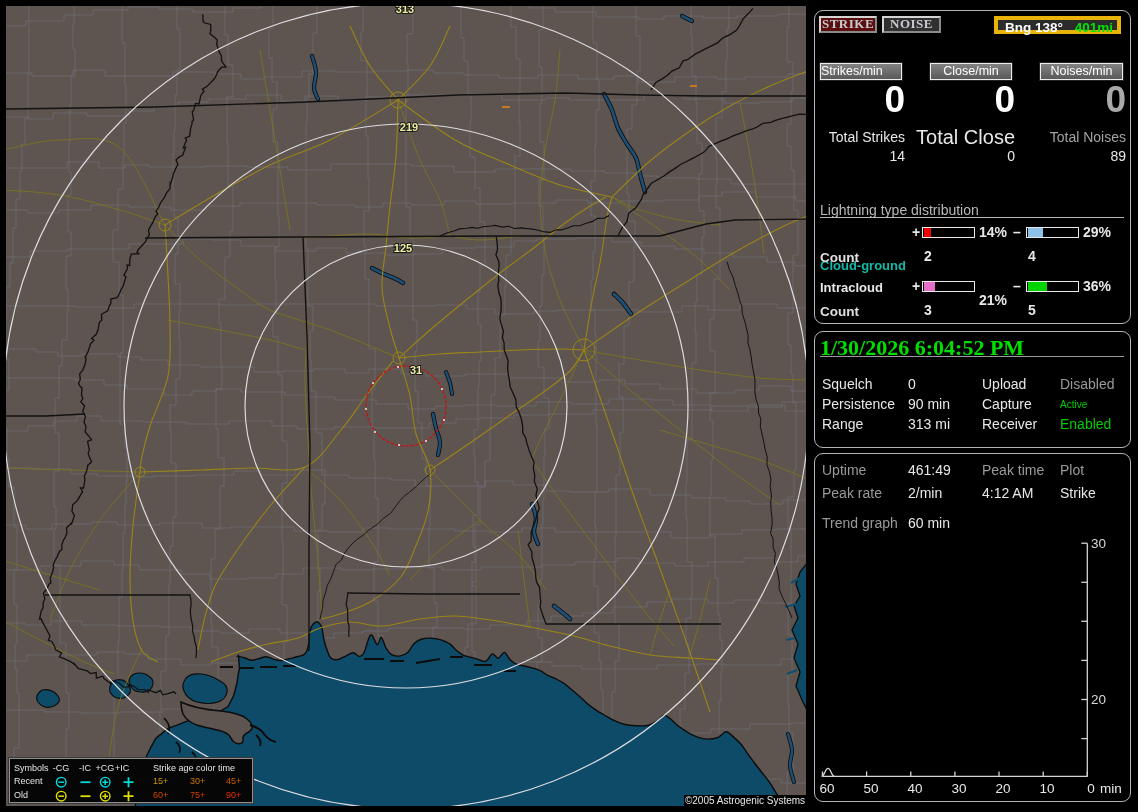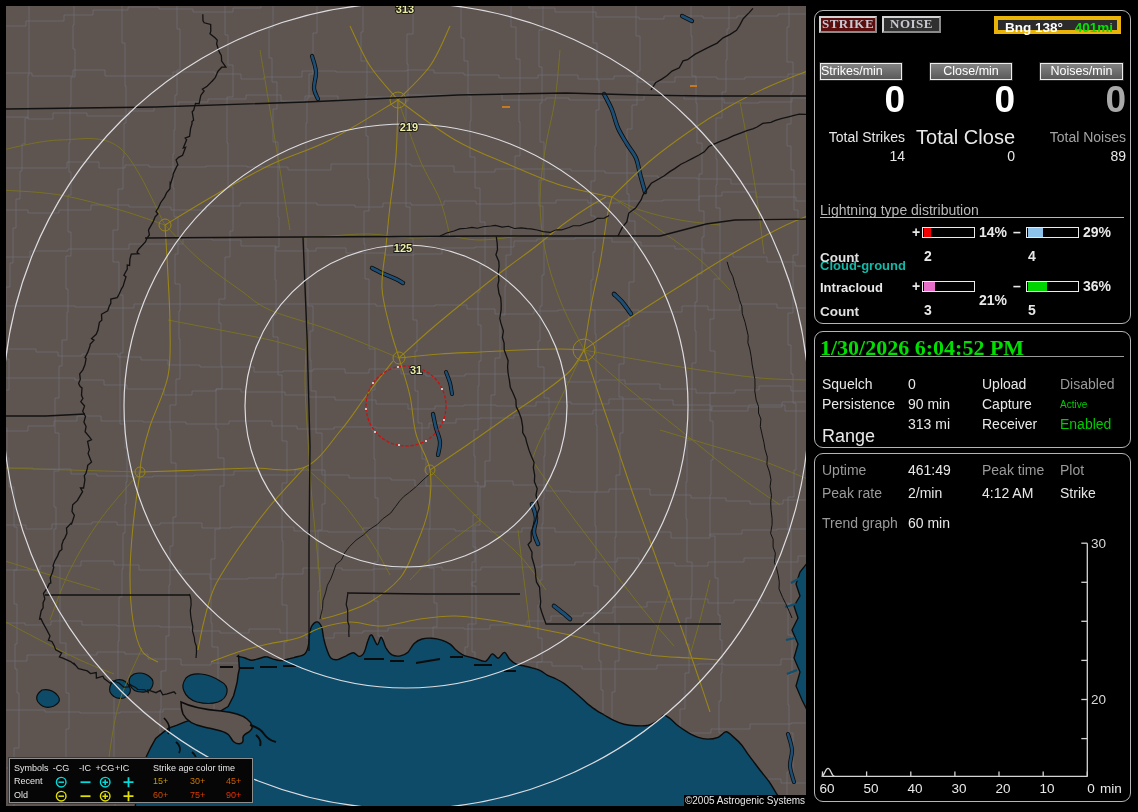--- a/index.html
+++ b/index.html
@@ -231,21 +231,21 @@
 <div style="position:absolute;left:820px;top:337px;font-family:'Liberation Serif',serif;font-weight:bold;font-size:22px;color:#00e000;line-height:21px;white-space:nowrap">1/30/2026 6:04:52 PM</div>
 <div style="position:absolute;left:820px;top:356px;width:304px;height:1px;background:#9a9a9a"></div>
 <div style="position:absolute;left:822px;top:377px;font-size:14px;font-weight:normal;color:#e8e8e8;white-space:nowrap;">Squelch</div>
 <div style="position:absolute;left:908px;top:377px;font-size:14px;font-weight:normal;color:#e8e8e8;white-space:nowrap;">0</div>
 <div style="position:absolute;left:982px;top:377px;font-size:14px;font-weight:normal;color:#e8e8e8;white-space:nowrap;">Upload</div>
 <div style="position:absolute;left:1060px;top:377px;font-size:14px;font-weight:normal;color:#9a9a9a;white-space:nowrap;">Disabled</div>
 <div style="position:absolute;left:822px;top:397px;font-size:14px;font-weight:normal;color:#e8e8e8;white-space:nowrap;">Persistence</div>
 <div style="position:absolute;left:908px;top:397px;font-size:14px;font-weight:normal;color:#e8e8e8;white-space:nowrap;">90 min</div>
 <div style="position:absolute;left:982px;top:397px;font-size:14px;font-weight:normal;color:#e8e8e8;white-space:nowrap;">Capture</div>
 <div style="position:absolute;left:1060px;top:397px;font-size:10px;font-weight:normal;color:#00cc00;white-space:nowrap;">Active</div>
-<div style="position:absolute;left:822px;top:417px;font-size:18px;font-weight:normal;color:#e8e8e8;white-space:nowrap;margin-top:12px;">Range</div>
+<div style="position:absolute;left:822px;top:417px;font-size:14px;font-weight:normal;color:#e8e8e8;white-space:nowrap;">Range</div>
 <div style="position:absolute;left:908px;top:417px;font-size:14px;font-weight:normal;color:#e8e8e8;white-space:nowrap;">313 mi</div>
 <div style="position:absolute;left:982px;top:417px;font-size:14px;font-weight:normal;color:#e8e8e8;white-space:nowrap;">Receiver</div>
 <div style="position:absolute;left:1060px;top:417px;font-size:14px;font-weight:normal;color:#00cc00;white-space:nowrap;">Enabled</div>
 <div style="position:absolute;left:822px;top:463px;font-size:14px;font-weight:normal;color:#9a9a9a;white-space:nowrap;">Uptime</div>
 <div style="position:absolute;left:908px;top:463px;font-size:14px;font-weight:normal;color:#e8e8e8;white-space:nowrap;">461:49</div>
 <div style="position:absolute;left:982px;top:463px;font-size:14px;font-weight:normal;color:#9a9a9a;white-space:nowrap;">Peak time</div>
 <div style="position:absolute;left:1060px;top:463px;font-size:14px;font-weight:normal;color:#9a9a9a;white-space:nowrap;">Plot</div>
 <div style="position:absolute;left:822px;top:486px;font-size:14px;font-weight:normal;color:#9a9a9a;white-space:nowrap;">Peak rate</div>
 <div style="position:absolute;left:908px;top:486px;font-size:14px;font-weight:normal;color:#e8e8e8;white-space:nowrap;">2/min</div>
 <div style="position:absolute;left:982px;top:486px;font-size:14px;font-weight:normal;color:#e8e8e8;white-space:nowrap;">4:12 AM</div>

